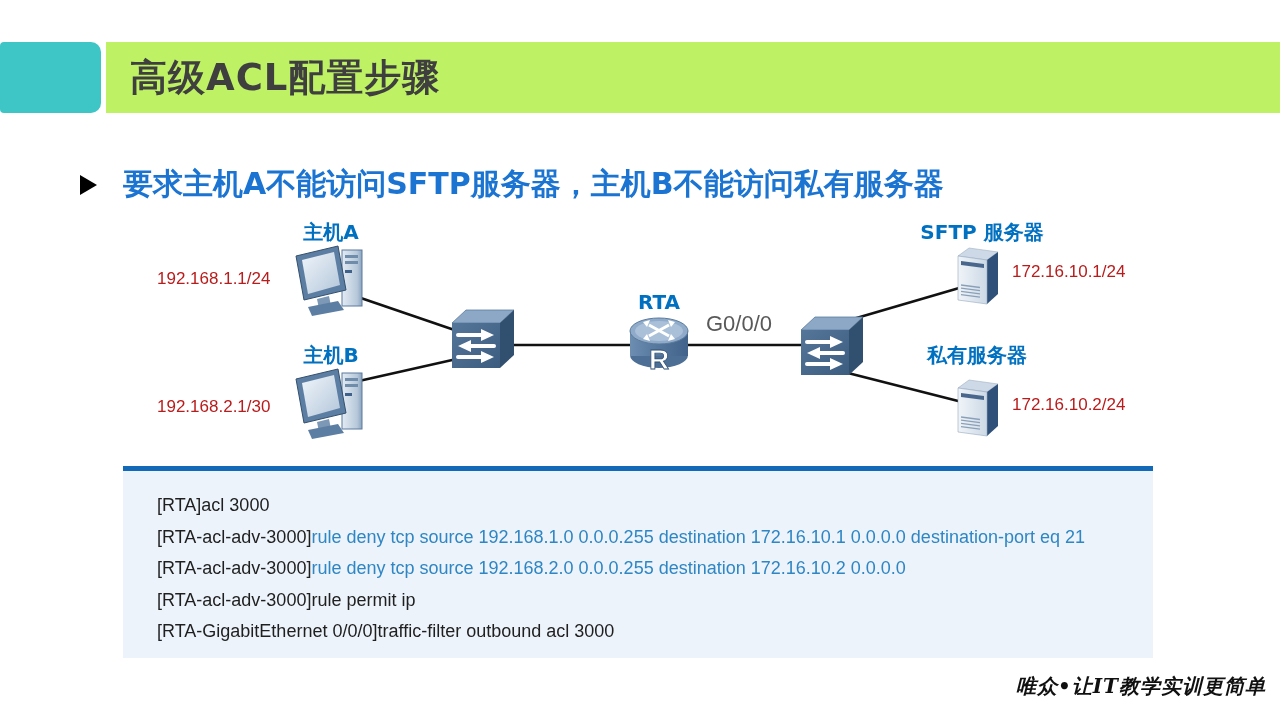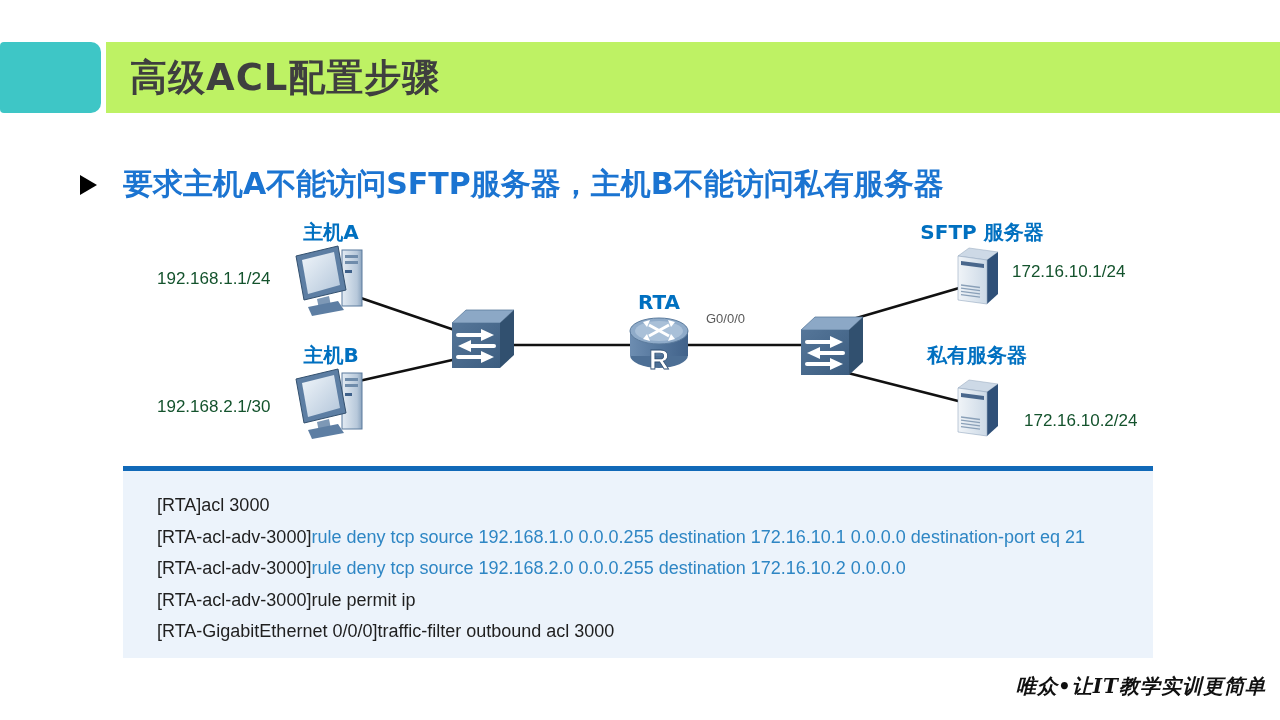--- a/index.html
+++ b/index.html
@@ -22,22 +22,22 @@
               margin-top:11px; }
   .req-text { margin-left:26px; font-size:30px; font-weight:bold; color:#1B74D1;
               font-family:"DejaVu Sans","Liberation Sans",sans-serif; white-space:nowrap; }
 
   
   .diagram { position:absolute; left:0; top:210px; width:1280px; height:262px; }
   .diagram svg { position:absolute; left:0; top:0; }
   .node-label { position:absolute; font-size:20px; font-weight:bold; color:#0070C0;
                 text-align:center; white-space:nowrap;
                 font-family:"DejaVu Sans","Liberation Sans",sans-serif; }
-  .ip-label { position:absolute; font-size:17px; color:#14532d; white-space:nowrap; }
-  .iface-label { position:absolute; font-size:13px; color:#595959; white-space:nowrap; }
+  .ip-label { position:absolute; font-size:17px; color:#b91c1c; white-space:nowrap; }
+  .iface-label { position:absolute; font-size:22px; color:#595959; white-space:nowrap; }
 
   
   .cfg-rule { position:absolute; left:123px; top:466px; width:1030px; height:5px; background:#1169B8; }
   .cfg-box { position:absolute; left:123px; top:471px; width:1030px; height:187px;
              background:#ECF3FB; }
   .cfg-inner { padding:19px 0 0 34px; }
   .cfg-line { height:31.5px; line-height:31.5px; font-size:18px; color:#1F1F1F; white-space:nowrap; }
   .cmd-blue { color:#2E86C4; }
 
   
@@ -193,21 +193,21 @@
   <div class="node-label" style="left:283px; top:132px; width:96px;">主机B</div>
   <div class="ip-label" style="left:157px; top:187px;">192.168.2.1/30</div>
 
   <div class="node-label" style="left:627px; top:80px; width:64px;">RTA</div>
   <div class="iface-label" style="left:706px; top:101px;">G0/0/0</div>
 
   <div class="node-label" style="left:918px; top:9px; width:128px;">SFTP 服务器</div>
   <div class="ip-label" style="left:1012px; top:52px;">172.16.10.1/24</div>
 
   <div class="node-label" style="left:918px; top:132px; width:118px;">私有服务器</div>
-  <div class="ip-label" style="left:1012px; top:201px;margin-left:12px;">172.16.10.2/24</div>
+  <div class="ip-label" style="left:1012px; top:185px;">172.16.10.2/24</div>
 </div>
 
 <div class="cfg-rule"></div>
 <div class="cfg-box">
   <div class="cfg-inner">
     <div class="cfg-line"><span>[RTA]</span><span>acl 3000</span></div>
     <div class="cfg-line"><span>[RTA-acl-adv-3000]</span><span class="cmd-blue">rule deny tcp source 192.168.1.0 0.0.0.255 destination 172.16.10.1 0.0.0.0 destination-port eq 21</span></div>
     <div class="cfg-line"><span>[RTA-acl-adv-3000]</span><span class="cmd-blue">rule deny tcp source 192.168.2.0 0.0.0.255 destination 172.16.10.2 0.0.0.0</span></div>
     <div class="cfg-line"><span>[RTA-acl-adv-3000]</span><span>rule permit ip</span></div>
     <div class="cfg-line"><span>[RTA-GigabitEthernet 0/0/0]</span><span>traffic-filter outbound acl 3000</span></div>

